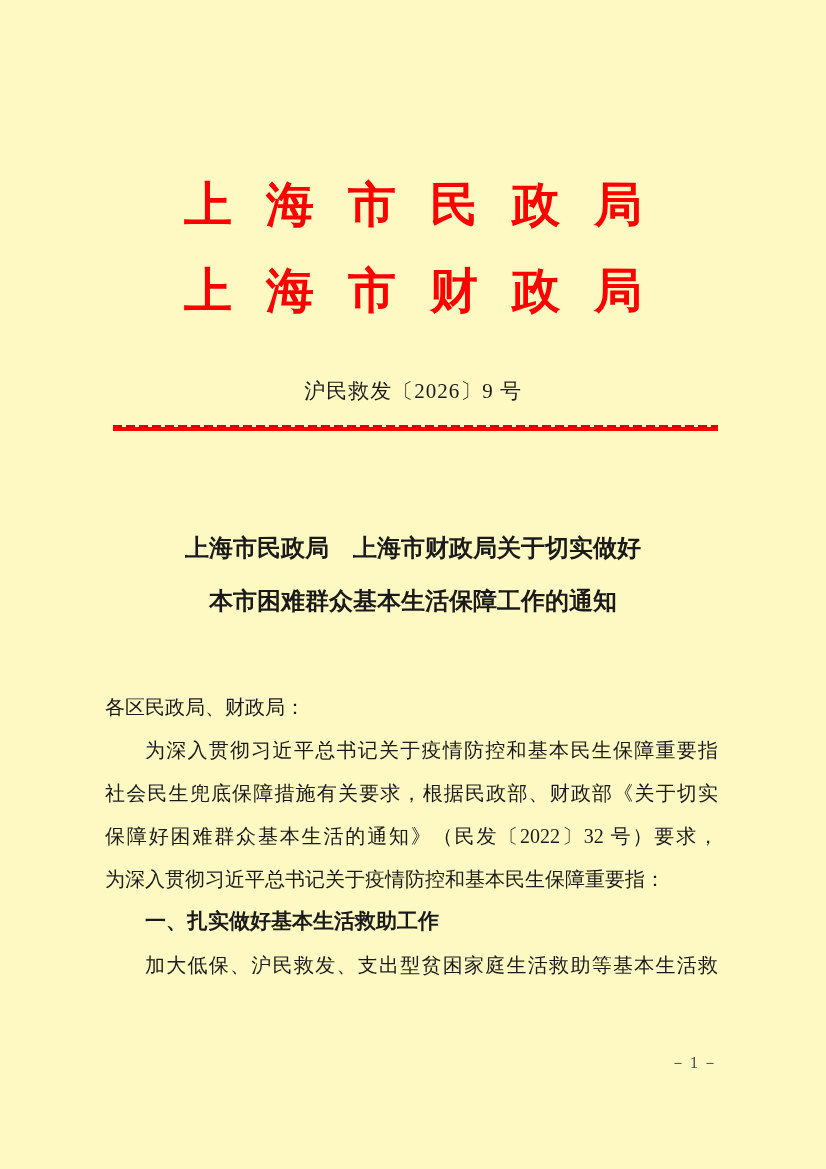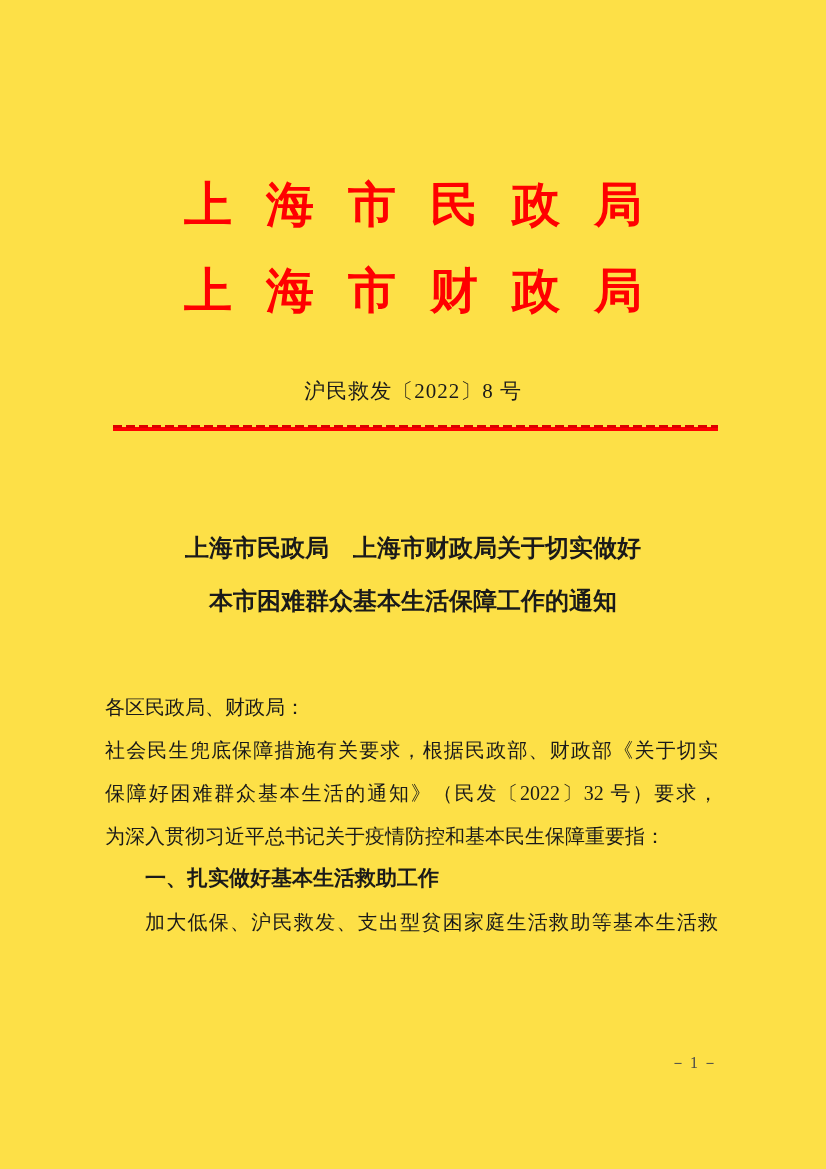--- a/index.html
+++ b/index.html
@@ -5,21 +5,21 @@
   html, body { margin: 0; padding: 0; }
   body {
     width: 826px; height: 1169px;
     background: #ffffff;
     font-family: "Liberation Serif", "DejaVu Serif", serif;
     color: var(--text, #1a1a1a);
   }
   .page {
     position: relative;
     width: 826px; height: 1169px;
-    background: #fde047;
+    background: #fef9c3;
     overflow: hidden;
   }
 
   
   .agency-block {
     position: absolute;
     top: 162px; left: 0; width: 826px;
     text-align: center;
   }
   .agency-line {
@@ -106,31 +106,32 @@
 
   <div class="agency-block">
     <div class="agency-line">
       <span class="ls">上海市民政局</span>
     </div>
     <div class="agency-line">
       <span class="ls">上海市财政局</span>
     </div>
   </div>
 
-  <div class="doc-number">沪民救发〔2022〕8 号</div>
+  <div class="doc-number">沪民救发〔2026〕9 号</div>
 
   <div class="red-rule"></div>
 
   <div class="title">
     <div class="title-line">上海市民政局　上海市财政局关于切实做好</div>
     <div class="title-line">本市困难群众基本生活保障工作的通知</div>
   </div>
 
   <div class="body-text">
     <div class="line">各区民政局、财政局：</div>
+    <div class="line indent j">为深入贯彻习近平总书记关于疫情防控和基本民生保障重要指</div>
     <div class="line j">社会民生兜底保障措施有关要求，根据民政部、财政部《关于切实</div>
     <div class="line j">保障好困难群众基本生活的通知》（民发〔2022〕32 号）要求，</div>
     <div class="line">为深入贯彻习近平总书记关于疫情防控和基本民生保障重要指：</div>
     <div class="line indent hei">一、扎实做好基本生活救助工作</div>
     <div class="line indent j">加大低保、沪民救发、支出型贫困家庭生活救助等基本生活救</div>
   </div>
 
   <div class="page-number">－ 1 －</div>
 
 </div>

